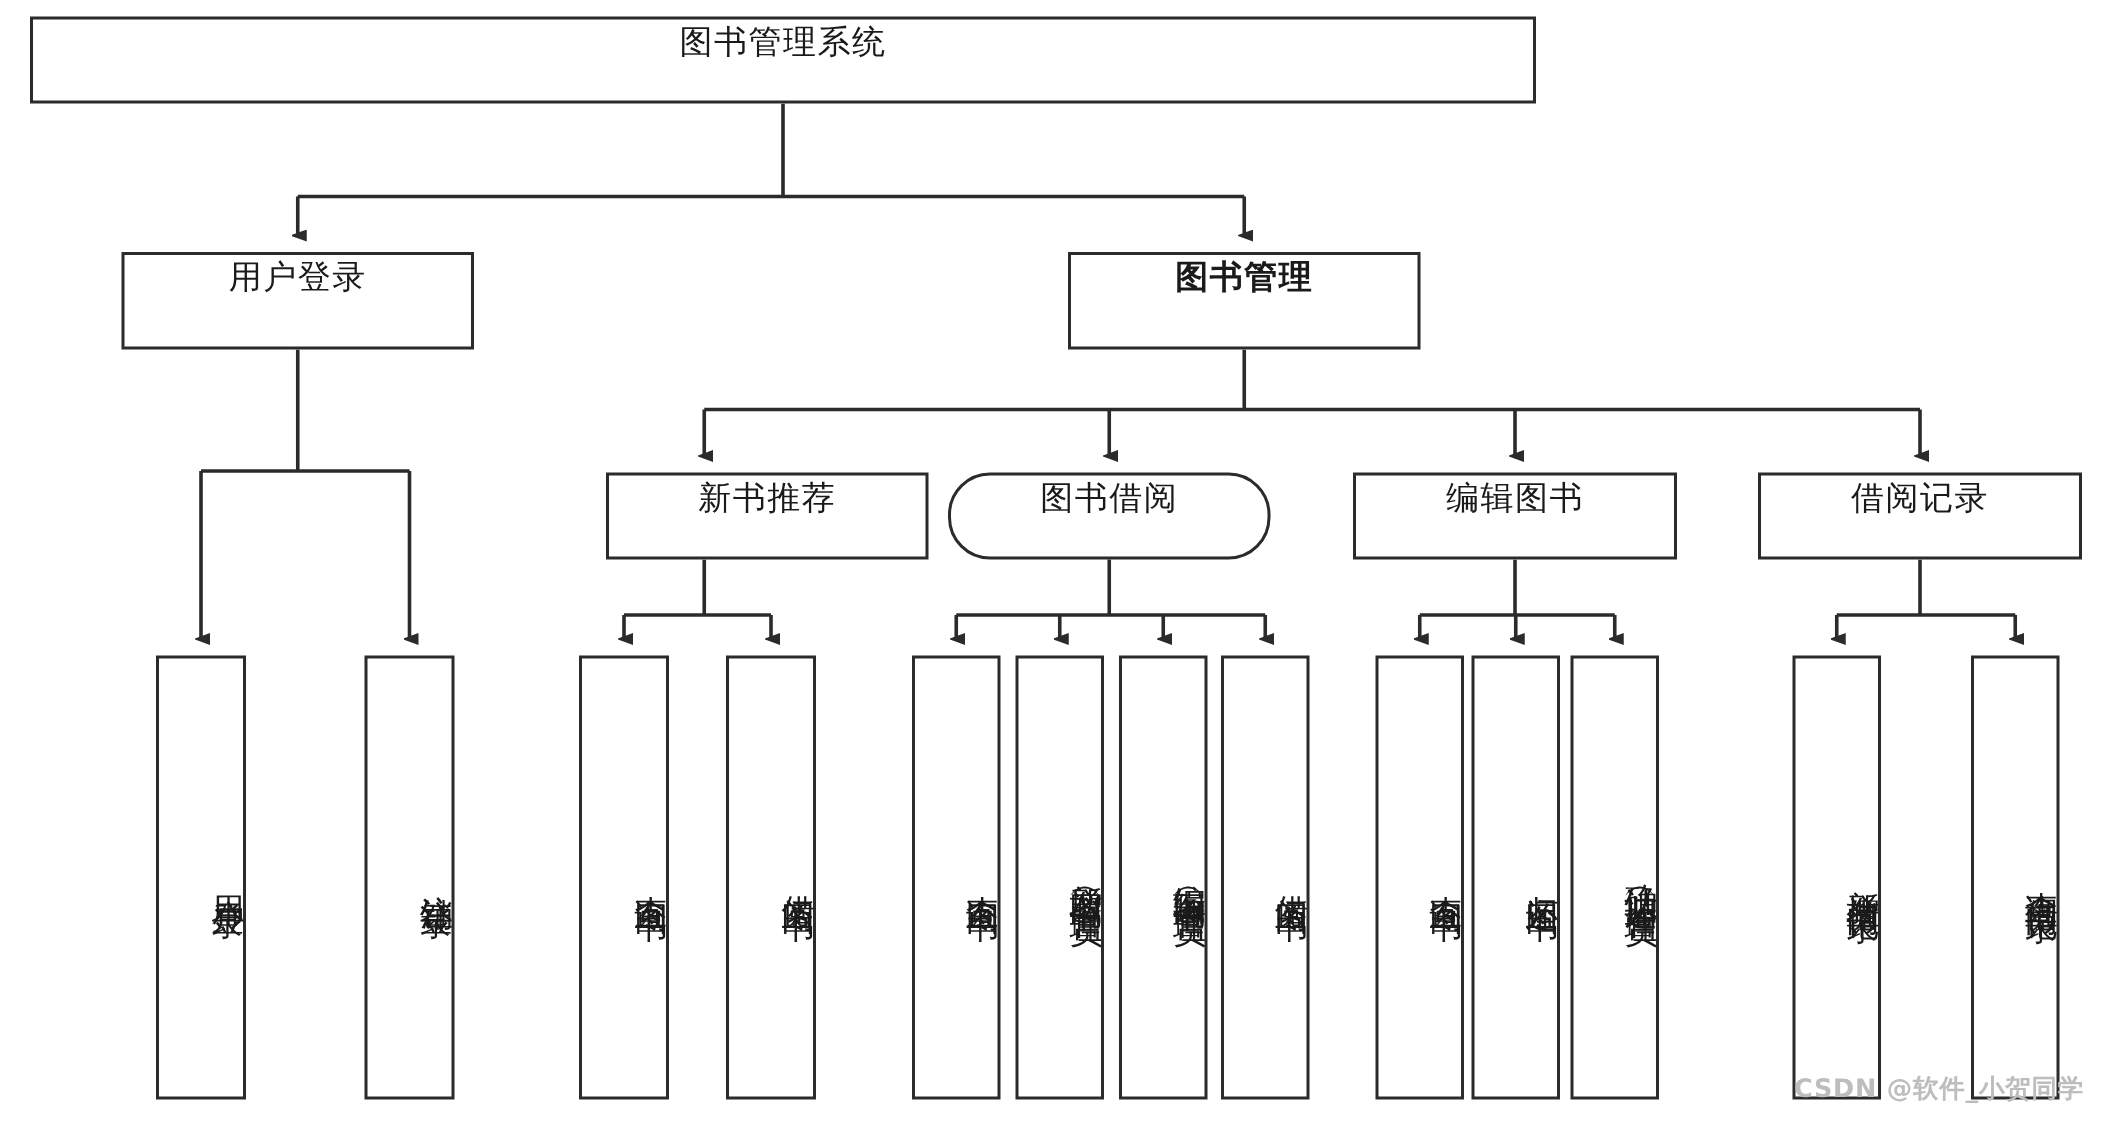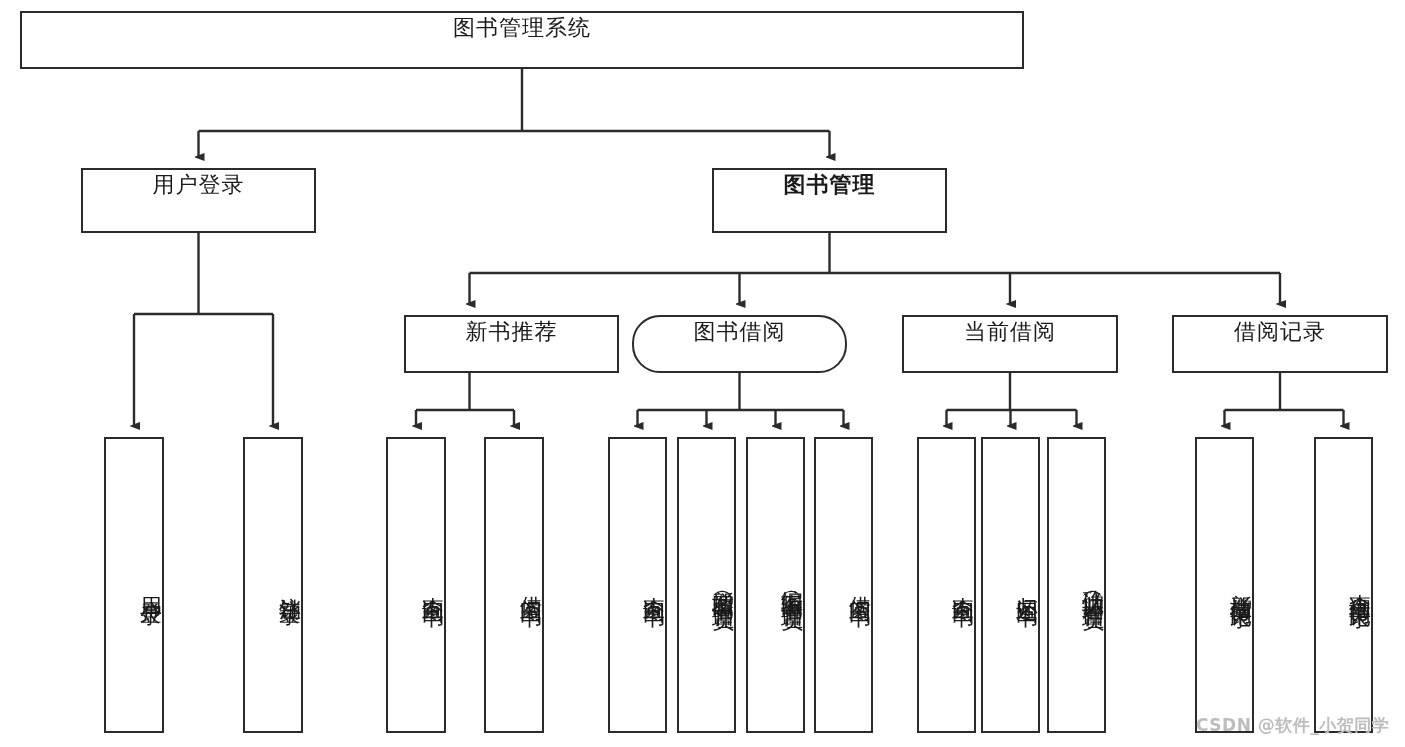--- a/index.html
+++ b/index.html
@@ -120,21 +120,21 @@
       <div class="node horiz" style="left: 712px; top: 168px; width: 235px; height: 65px; font-weight: bold;">
         <span class="htext">图书管理</span>
       </div>
       <div class="node horiz" style="left: 362px; top: 315px; width: 215px; height: 58px; margin-left: 42px;">
         <span class="htext">新书推荐</span>
       </div>
       <div class="node horiz" style="left: 632px; top: 315px; width: 215px; height: 58px; border-radius: 28px;">
         <span class="htext">图书借阅</span>
       </div>
       <div class="node horiz" style="left: 902px; top: 315px; width: 216px; height: 58px;">
-        <span class="htext">当前借阅</span>
+        <span class="htext">编辑图书</span>
       </div>
       <div class="node horiz" style="left: 1172px; top: 315px; width: 216px; height: 58px;">
         <span class="htext">借阅记录</span>
       </div>
       <div class="node vert" style="left: 104px; top: 437px; width: 60px; height: 296px;">
         <span class="vtext">用户登录</span>
       </div>
       <div class="node vert" style="left: 243px; top: 437px; width: 60px; height: 296px;">
         <span class="vtext">注销登录</span>
       </div>

